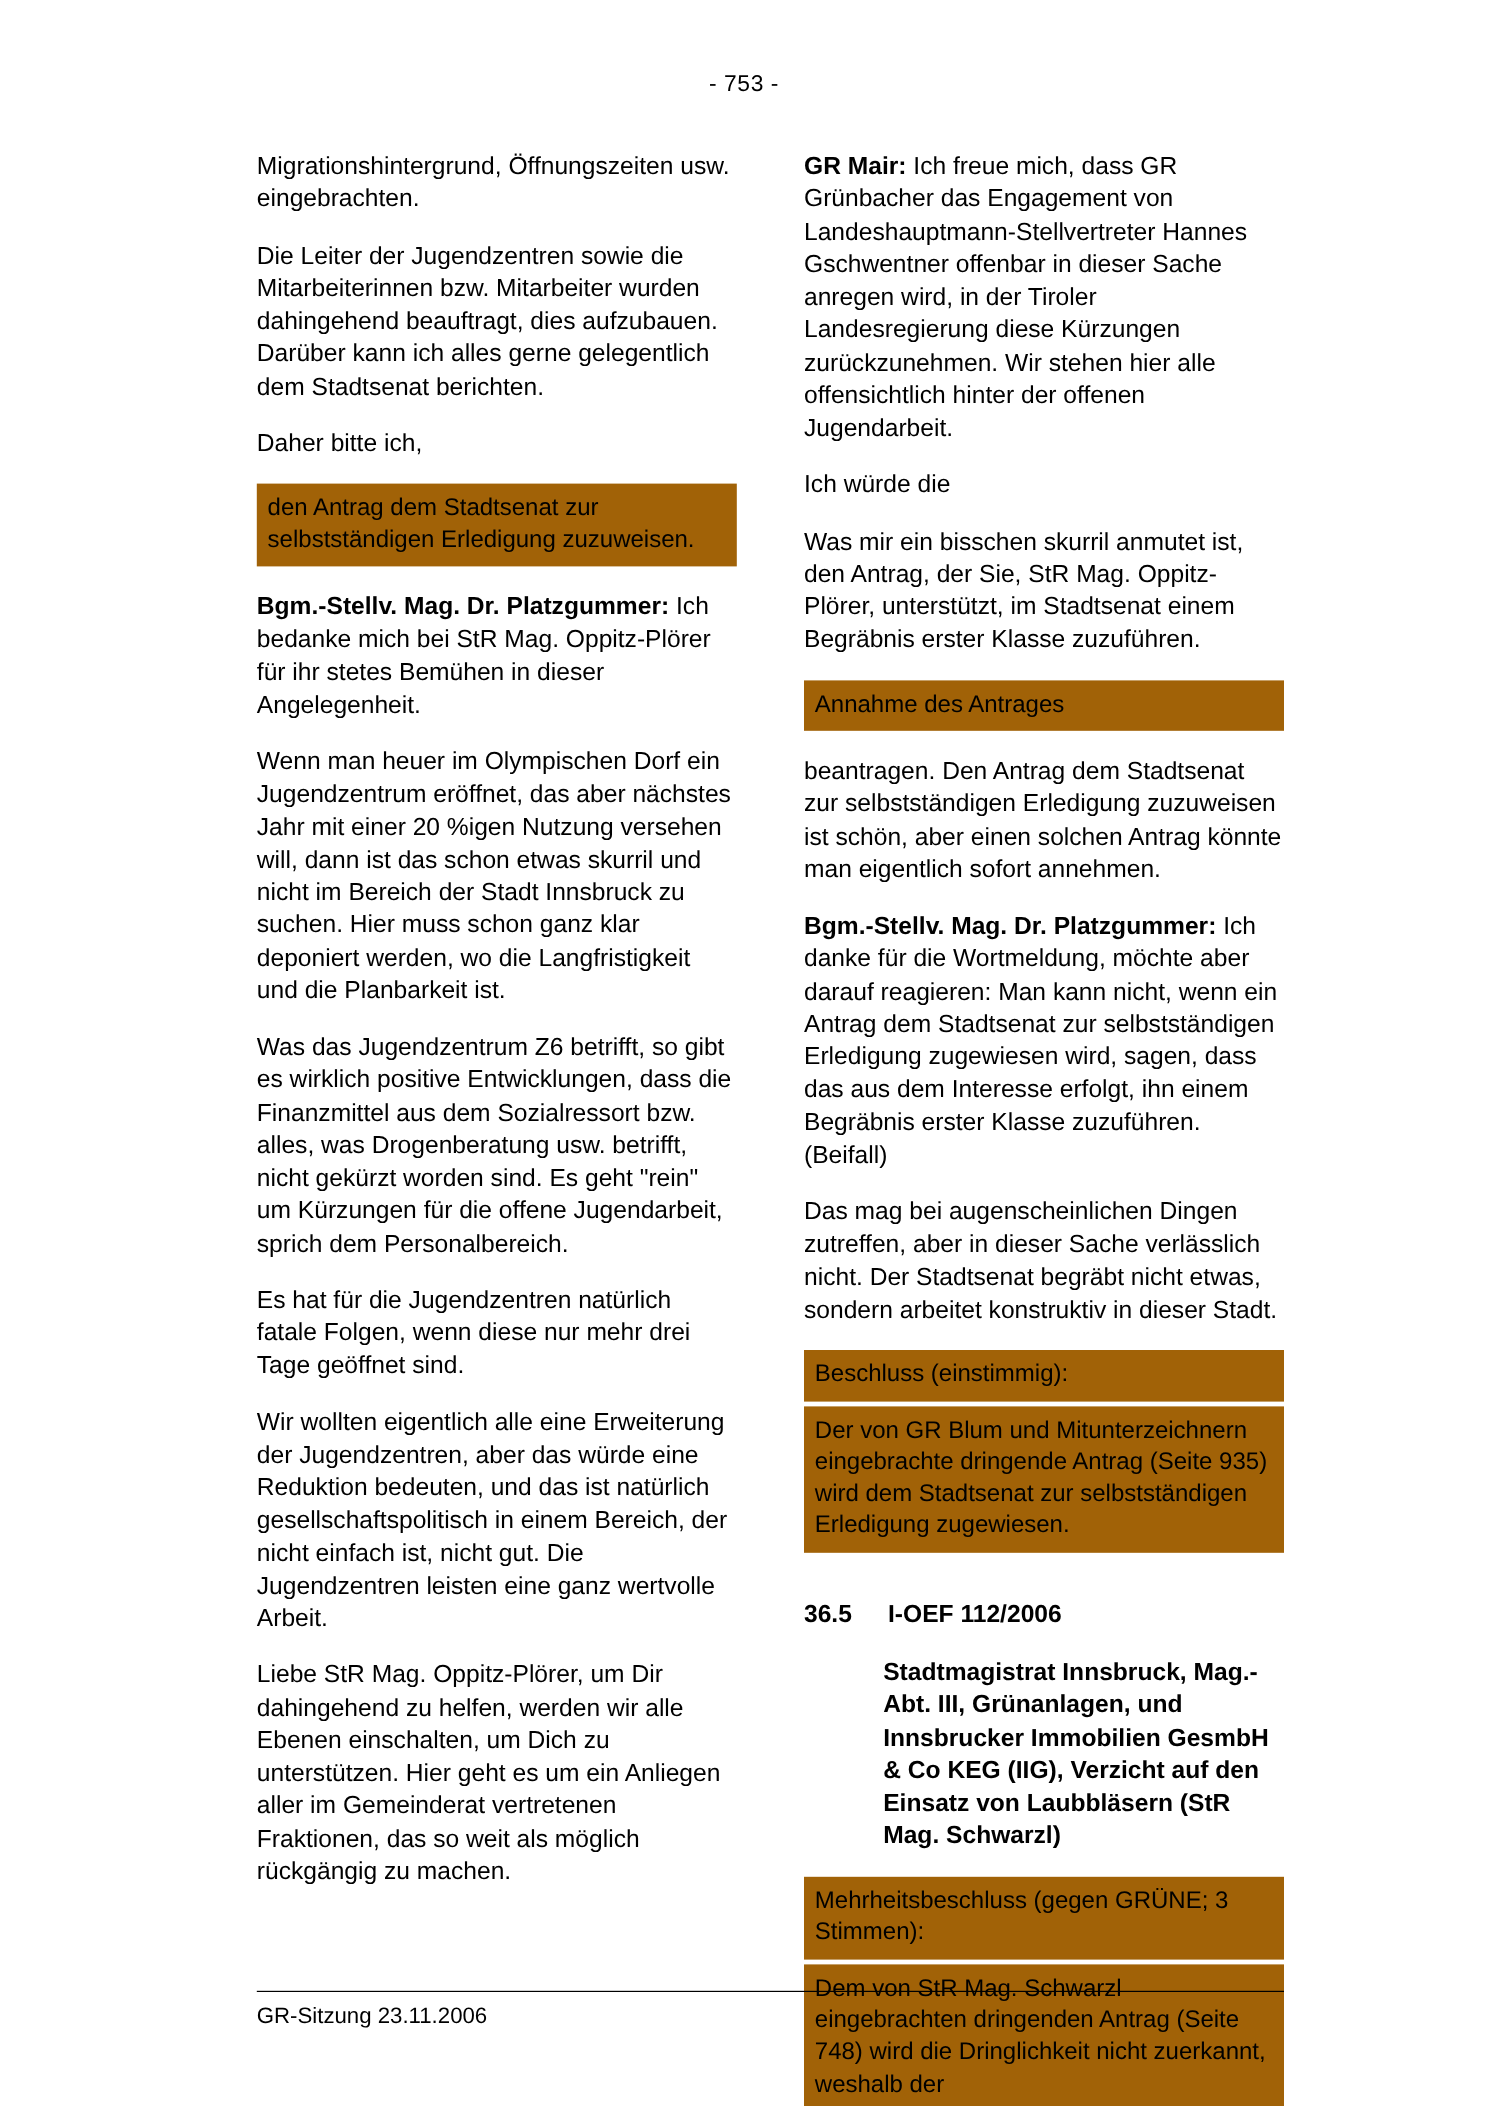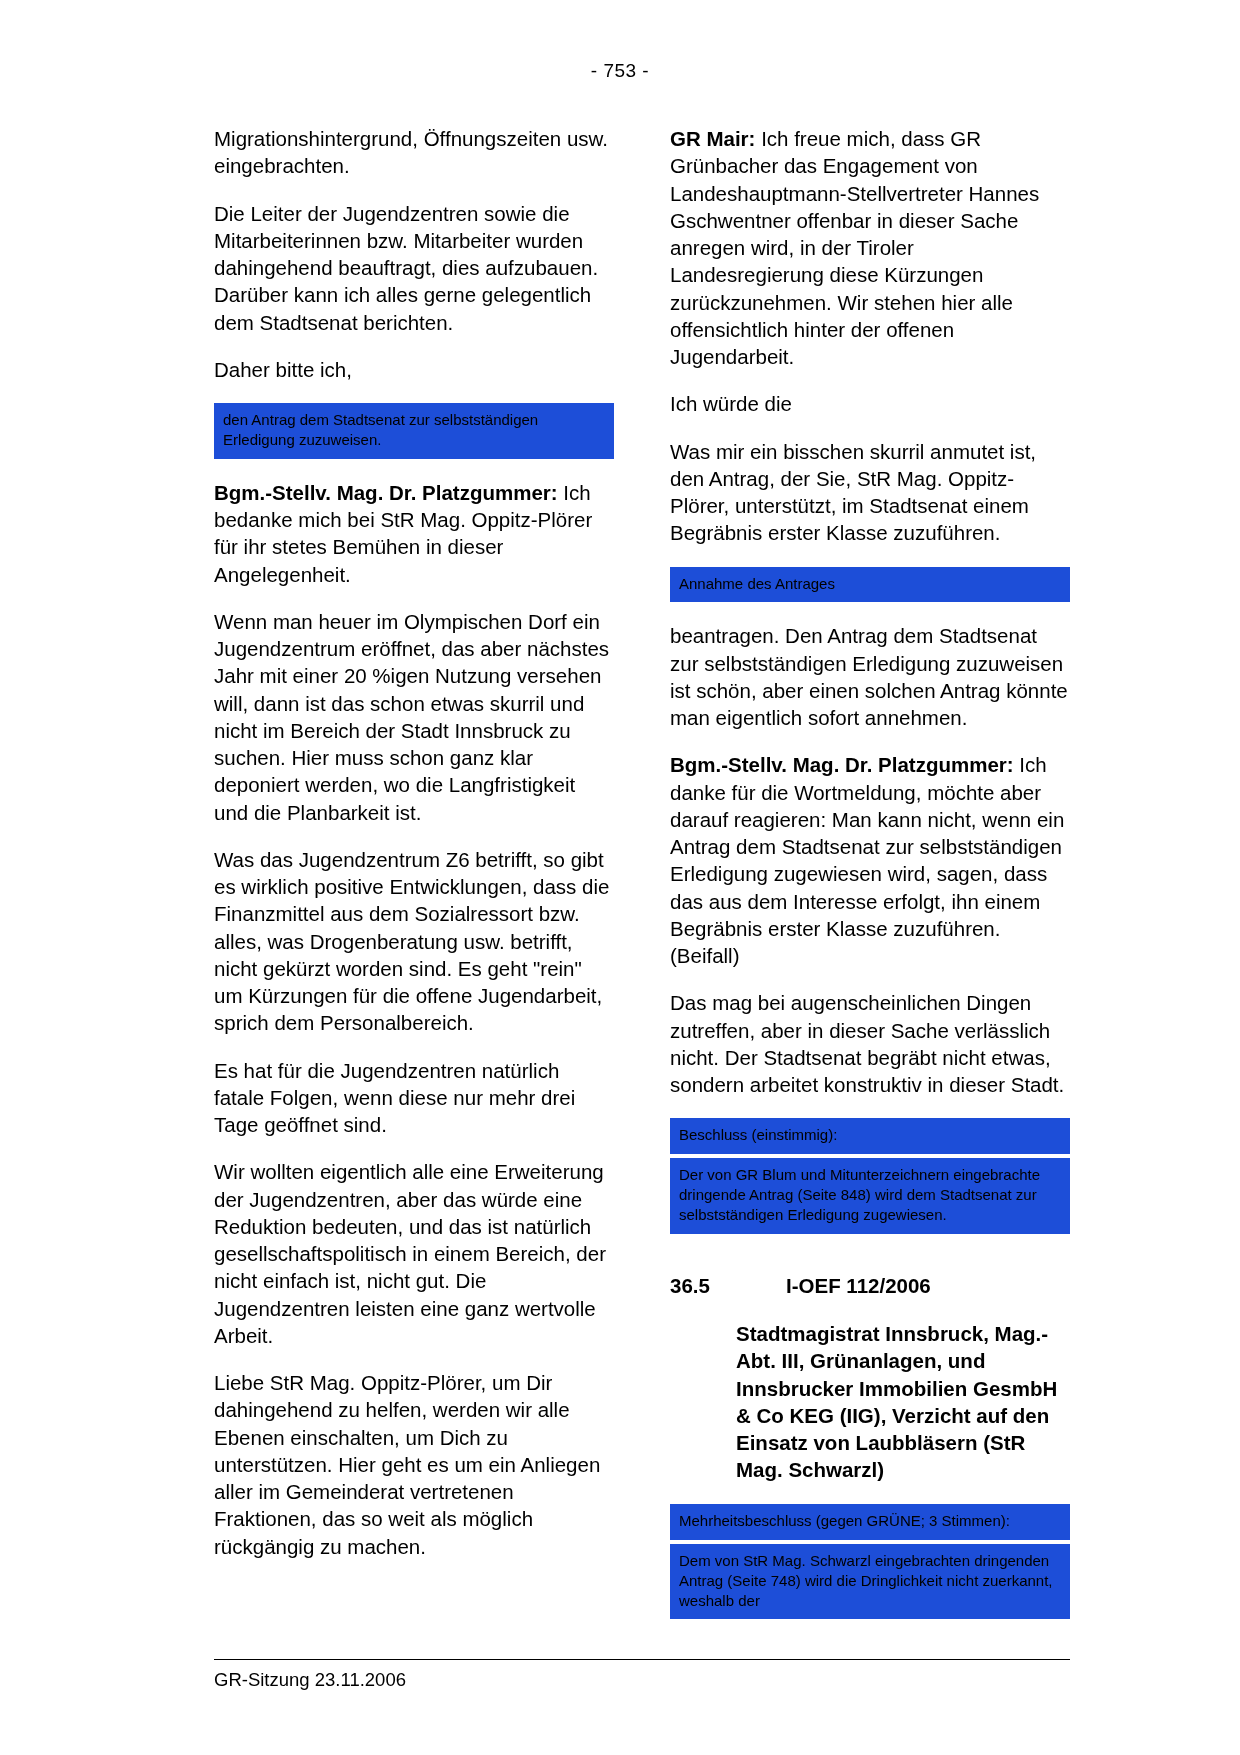--- a/index.html
+++ b/index.html
@@ -39,24 +39,24 @@
   .col {
     width: 400px;
   }
   p {
     margin: 0 0 20px 0;
     font-size: 20.5px;
     line-height: 1.33;
     text-align: left;
   }
   .shaded {
-    background: #1d4ed8;
+    background: #a16207;
     padding: 7px 9px 9px 9px;
     margin: 12px 0 20px 0;
-    font-size: 15px;
+    font-size: 20px;
     line-height: 1.33;
   }
   .shaded-group {
     margin-bottom: 20px;
   }
   .shaded-group .shaded {
     margin-bottom: 0;
   }
   .shaded-group .shaded + .shaded {
     margin-top: 4px;
@@ -69,21 +69,20 @@
     margin: 40px 0 22px 0;
     font-size: 20.5px;
     font-weight: bold;
   }
   .section .num {
     width: 70px;
     flex: none;
   }
   .section .ttl {
     flex: 1;
-    margin-left: 46px;
   }
   .subtitle {
     margin: 0 0 20px 66px;
     font-size: 20.5px;
     line-height: 1.33;
     font-weight: bold;
   }
   .footer {
     position: absolute;
     left: 128px;
@@ -124,21 +123,21 @@
       <p><b>GR Mair:</b><span> Ich freue mich, dass GR Grünbacher das Engagement von Landeshauptmann-Stellvertreter Hannes Gschwentner offenbar in dieser Sache anregen wird, in der Tiroler Landesregierung diese Kürzungen zurückzunehmen. Wir stehen hier alle offensichtlich hinter der offenen Jugendarbeit.</span></p>
       <p>Ich würde die</p>
       <p>Was mir ein bisschen skurril anmutet ist, den Antrag, der Sie, StR Mag. Oppitz-Plörer, unterstützt, im Stadtsenat einem Begräbnis erster Klasse zuzuführen.</p>
       <div class="shaded">Annahme des Antrages</div>
       <p>beantragen. Den Antrag dem Stadtsenat zur selbstständigen Erledigung zuzuweisen ist schön, aber einen solchen Antrag könnte man eigentlich sofort annehmen.</p>
       <p><b>Bgm.-Stellv. Mag. Dr. Platzgummer:</b><span> Ich danke für die Wortmeldung, möchte aber darauf reagieren: Man kann nicht, wenn ein Antrag dem Stadtsenat zur selbstständigen Erledigung zugewiesen wird, sagen, dass das aus dem Interesse erfolgt, ihn einem Begräbnis erster Klasse zuzuführen. (Beifall)</span></p>
       <p>Das mag bei augenscheinlichen Dingen zutreffen, aber in dieser Sache verlässlich nicht. Der Stadtsenat begräbt nicht etwas, sondern arbeitet konstruktiv in dieser Stadt.</p>
 
       <div class="shaded-group">
         <div class="shaded">Beschluss (einstimmig):</div>
-        <div class="shaded">Der von GR Blum und Mitunterzeichnern eingebrachte dringende Antrag (Seite 848) wird dem Stadtsenat zur selbstständigen Erledigung zugewiesen.</div>
+        <div class="shaded">Der von GR Blum und Mitunterzeichnern eingebrachte dringende Antrag (Seite 935) wird dem Stadtsenat zur selbstständigen Erledigung zugewiesen.</div>
       </div>
 
       <div class="section">
         <div class="num">36.5</div>
         <div class="ttl">I-OEF 112/2006</div>
       </div>
 
       <div class="subtitle">Stadtmagistrat Innsbruck, Mag.-Abt. III, Grünanlagen, und Innsbrucker Immobilien GesmbH &amp; Co KEG (IIG), Verzicht auf den Einsatz von Laubbläsern (StR Mag. Schwarzl)</div>
 
       <div class="shaded-group">

